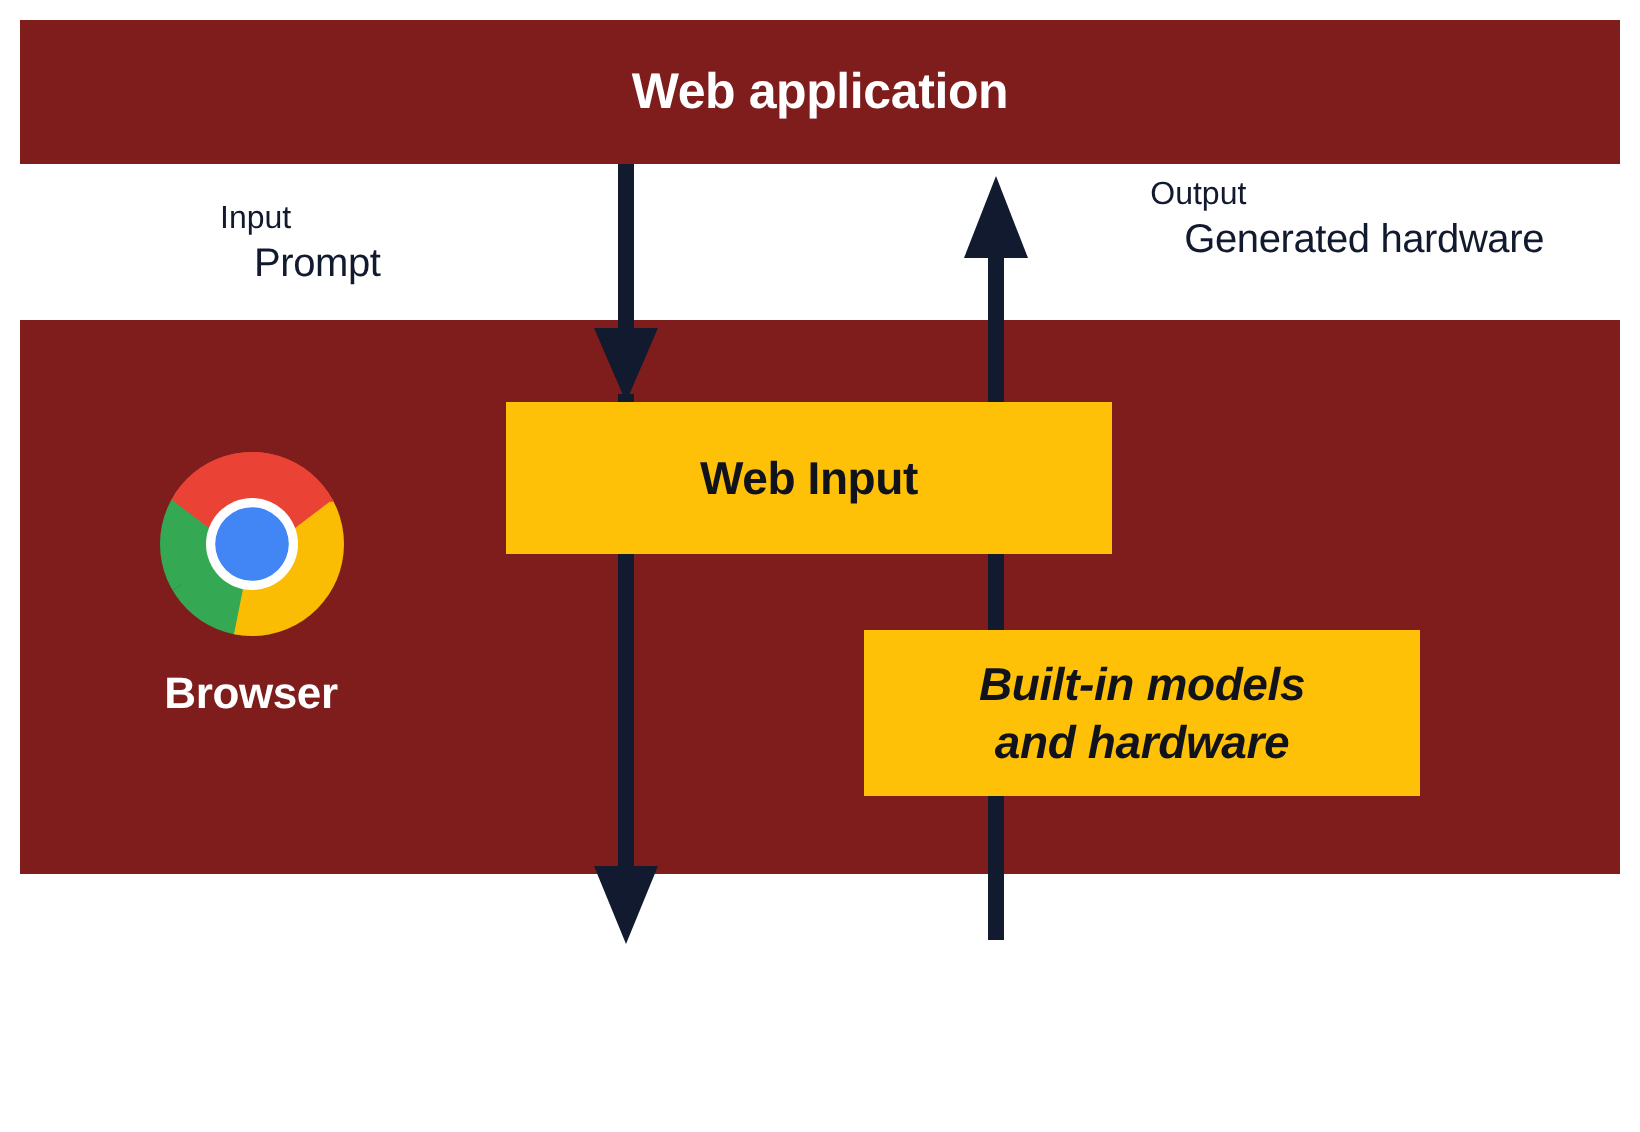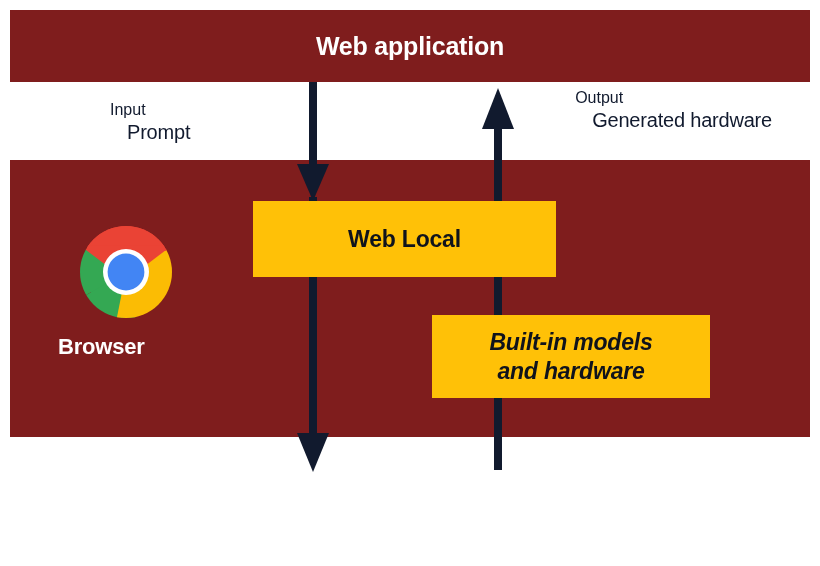--- a/index.html
+++ b/index.html
@@ -121,21 +121,21 @@
     line-height: 1.22;
     font-style: italic;
   }
 
   
   #browser-group {
     position: absolute;
     left: 58px;
     top: 226px;
     width: 135px;
-    text-align: left;
+    text-align: center;
   }
   #chrome-icon {
     display: block;
     margin: 0 auto;
   }
   #browser-label {
     display: block;
     margin-top: 16px;
     color: #ffffff;
     font-weight: bold;
@@ -177,21 +177,21 @@
   </svg>
 
   <svg class="arrow" id="arrow-output" width="36" height="386" viewBox="0 0 36 386">
 
     <polygon points="18,2 34,43 2,43" fill="#111a2e"></polygon>
 
     <rect x="14" y="40" width="8" height="344" fill="#111a2e"></rect>
   </svg>
 
   <div class="yellow-box" id="box-web-apis">
-    <span>Web Local</span>
+    <span>Web Input</span>
   </div>
 
   <div class="yellow-box" id="box-builtin-models">
     <span>
       <span>Built-in models</span><br>
       <span>and hardware</span>
     </span>
   </div>
 
   <div id="browser-group">

